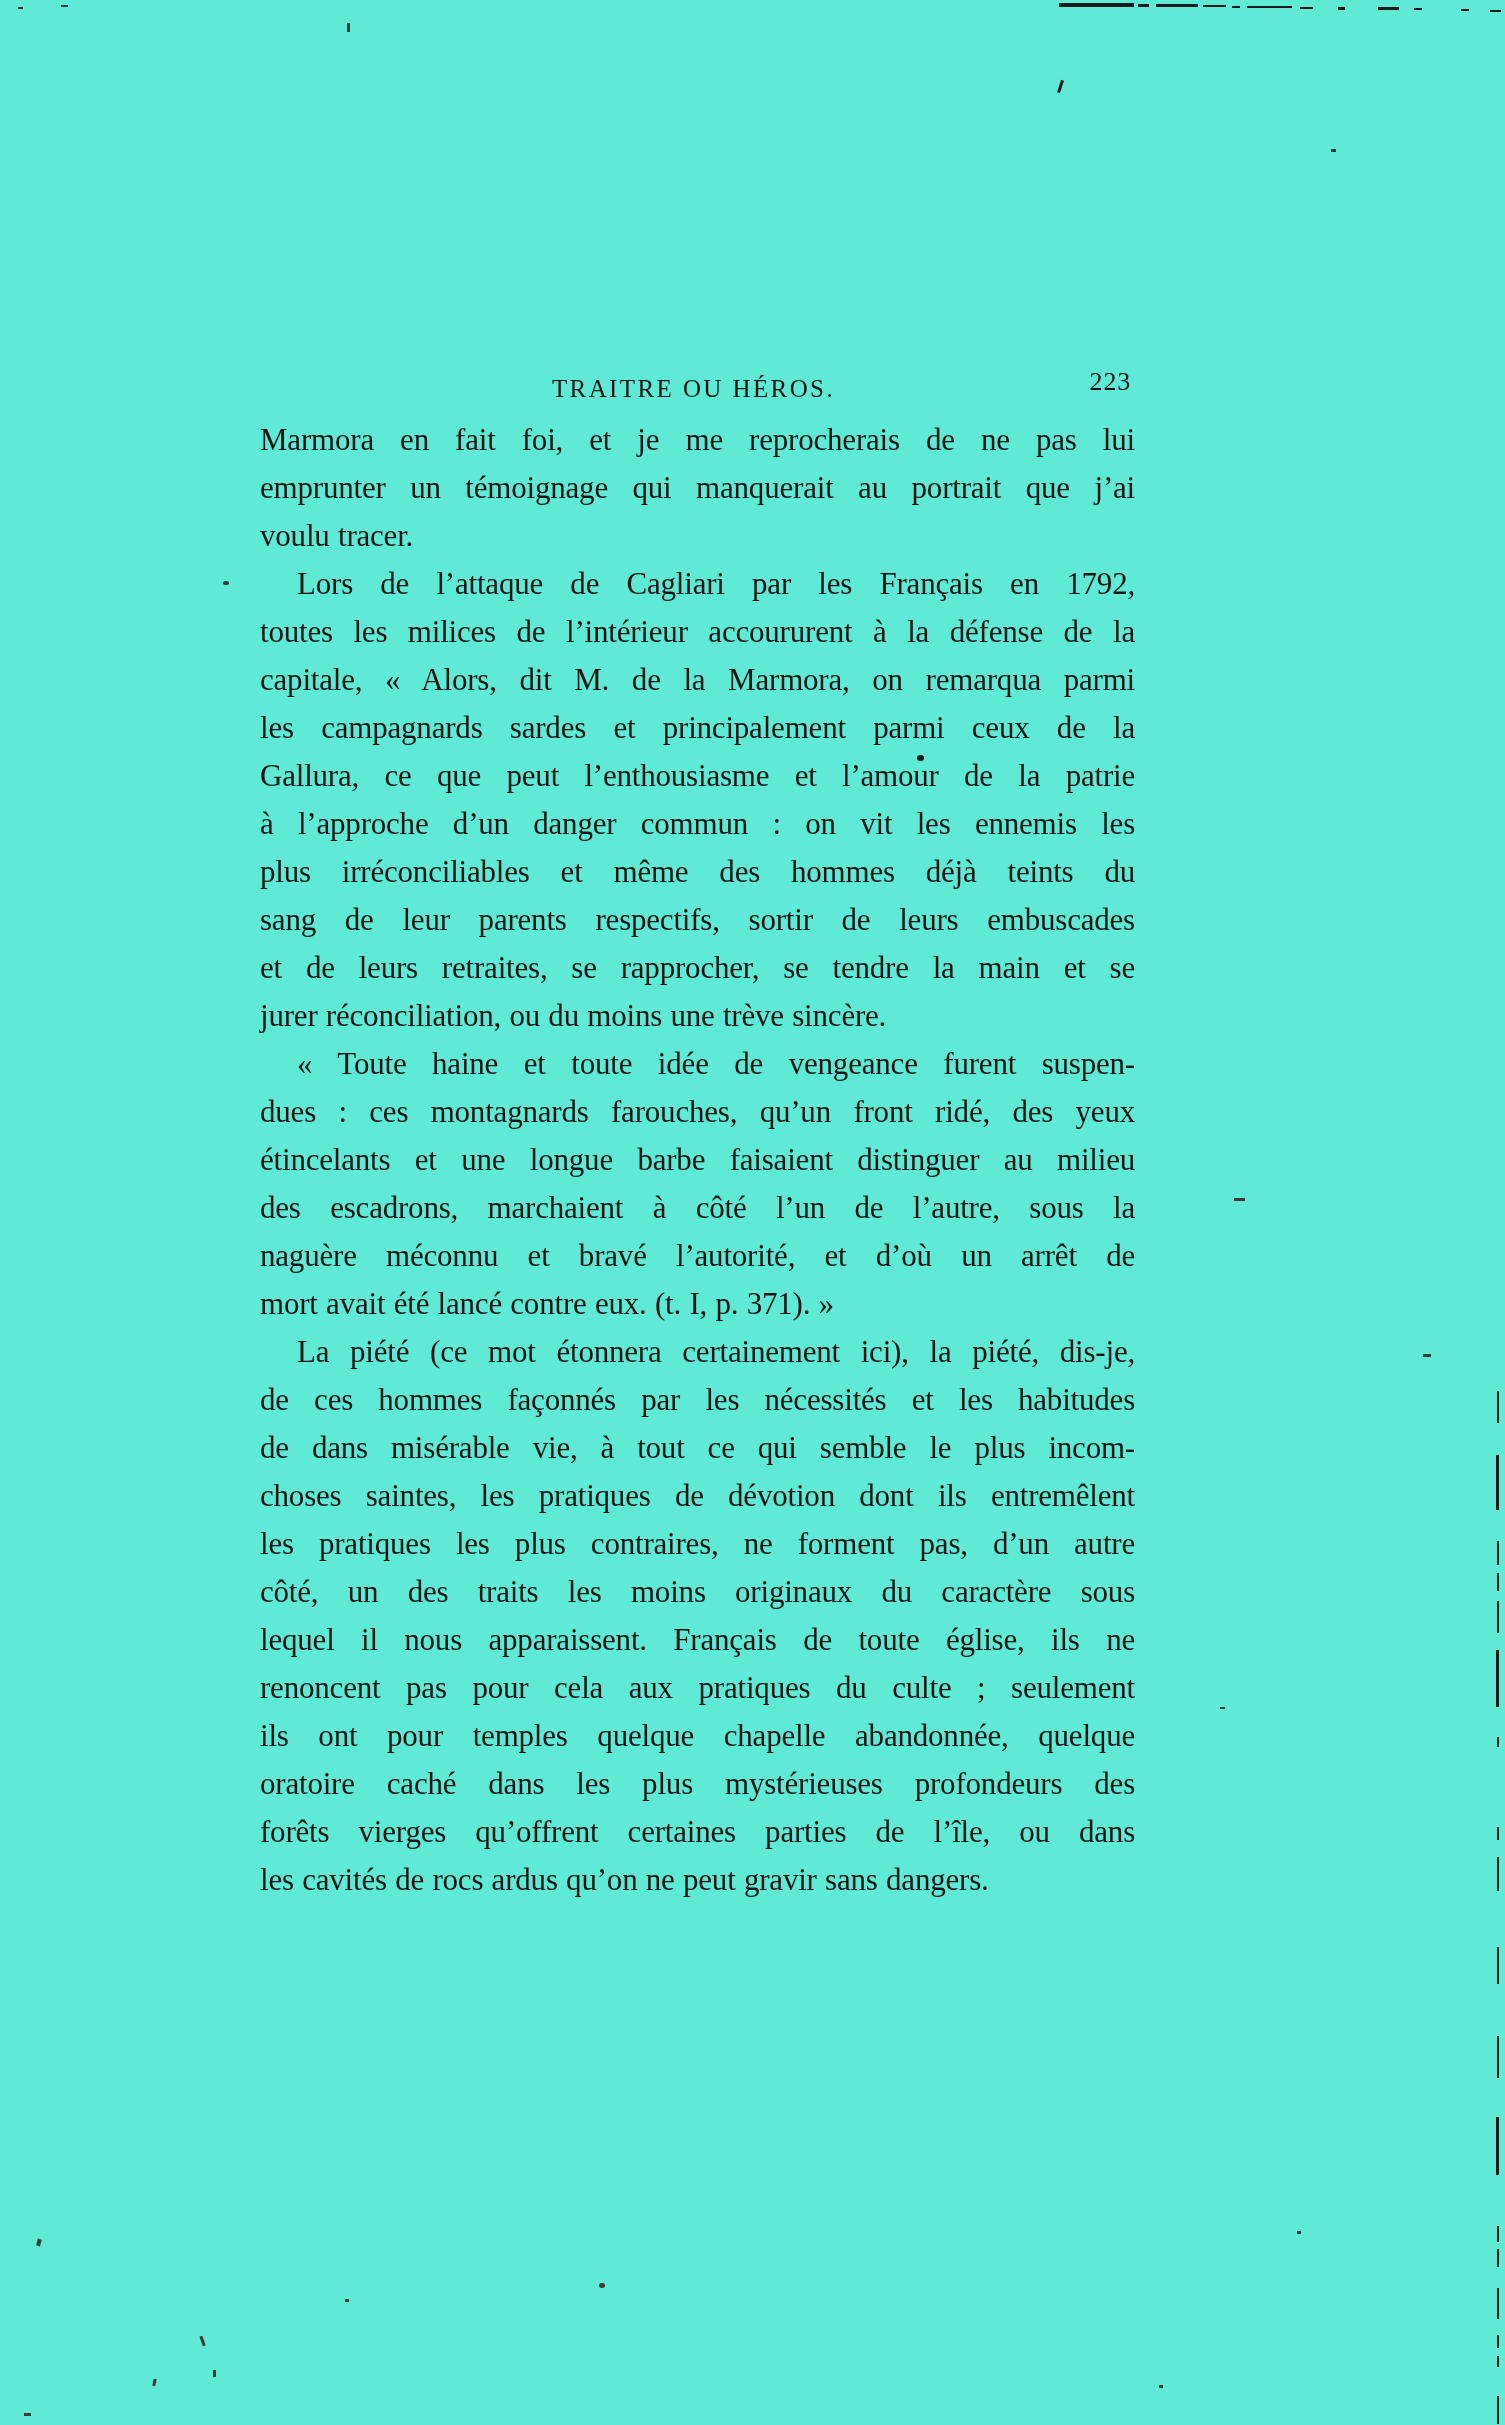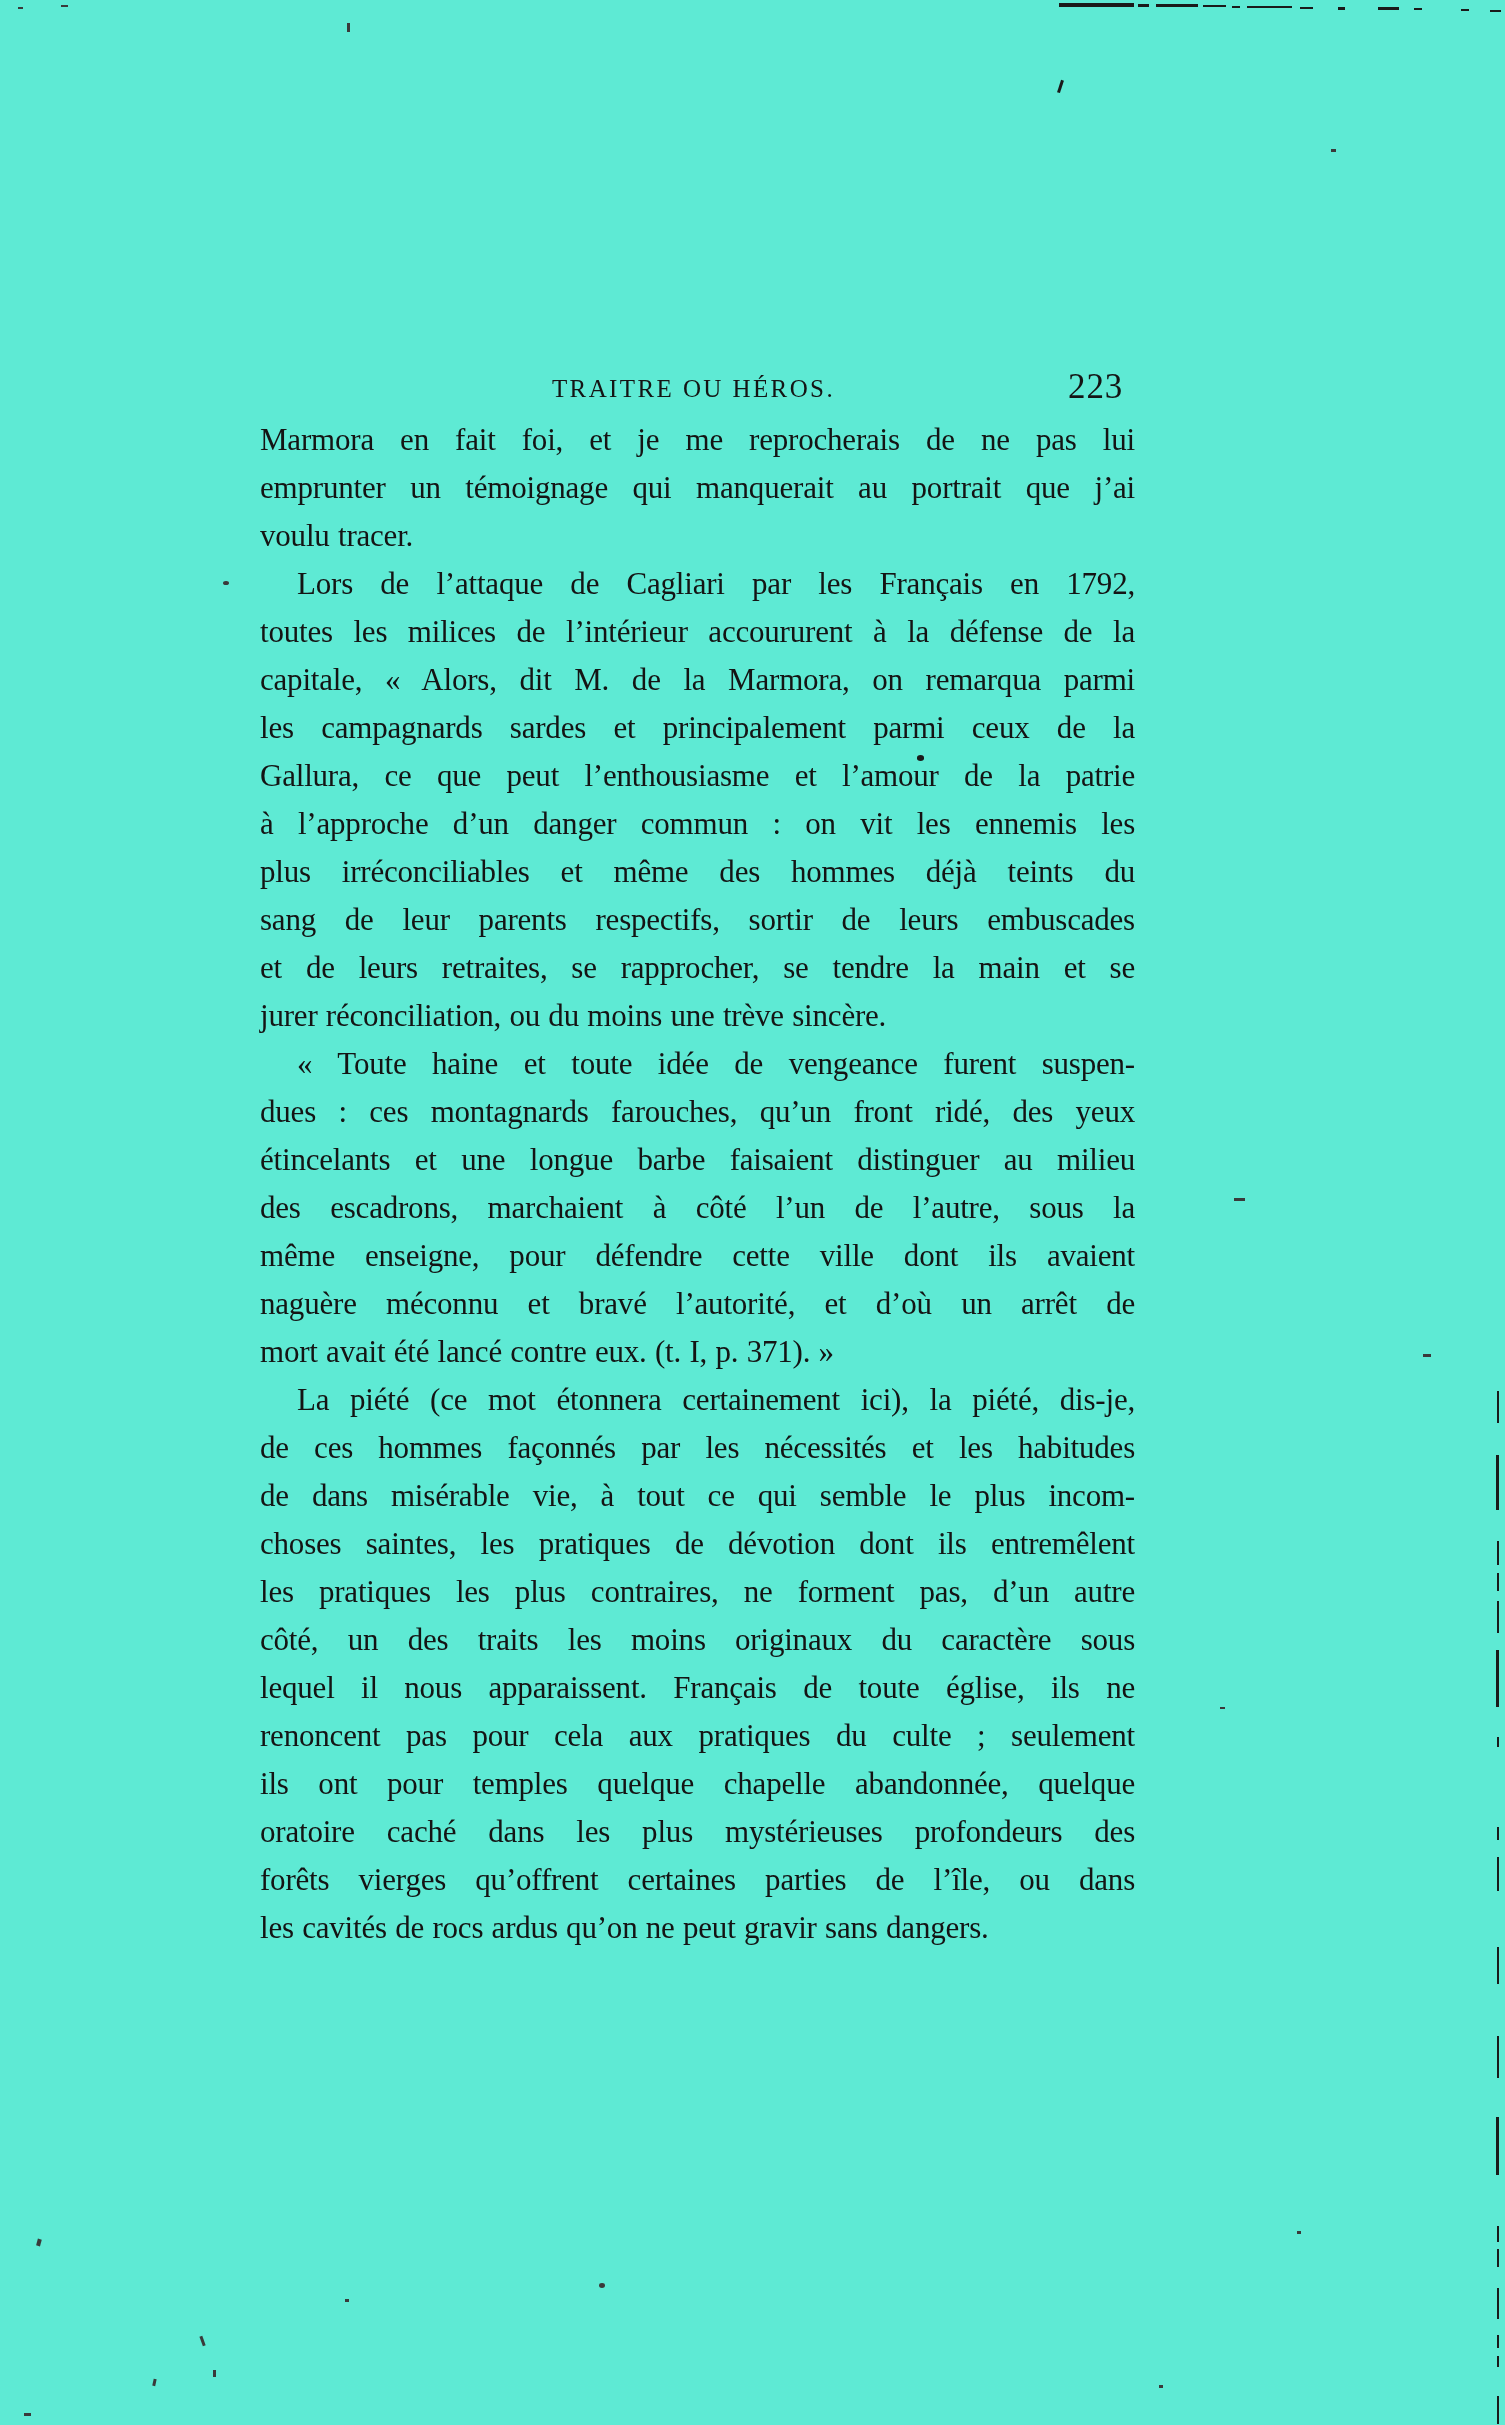--- a/index.html
+++ b/index.html
@@ -14,22 +14,22 @@
   
   #header-row{position:absolute;left:256px;top:367px;width:875px;height:50px;}
   #running-title{
     position:absolute;left:0;top:8px;width:100%;
     text-align:center;
     font-size:25px;letter-spacing:2.4px;
     font-weight:normal;
     -webkit-font-smoothing:antialiased;
   }
   #page-number{
-    position:absolute;right:8px;top:0;
-    font-size:35px;letter-spacing:0.8px;
+    position:absolute;right:0;top:0;
+    font-size:26px;letter-spacing:0.8px;
   }
   
   #text-block{
     position:absolute;left:260px;top:416px;width:875px;
     font-size:31px;line-height:48px;letter-spacing:-0.2px;
     word-spacing:0.8px;
   }
   .ln{white-space:normal;}
   .ln.j{text-align:justify;text-align-last:justify;}
   .ln.i{text-indent:37px;}
@@ -59,21 +59,20 @@
     <div class="ln j">Gallura, ce que peut l’enthousiasme et l’amour de la patrie</div>
     <div class="ln j">à l’approche d’un danger commun : on vit les ennemis les</div>
     <div class="ln j">plus irréconciliables et même des hommes déjà teints du</div>
     <div class="ln j">sang de leur parents respectifs, sortir de leurs embuscades</div>
     <div class="ln j">et de leurs retraites, se rapprocher, se tendre la main et se</div>
     <div class="ln l">jurer réconciliation, ou du moins une trève sincère.</div>
     <div class="ln j i">« Toute haine et toute idée de vengeance furent suspen-</div>
     <div class="ln j">dues : ces montagnards farouches, qu’un front ridé, des yeux</div>
     <div class="ln j">étincelants et une longue barbe faisaient distinguer au milieu</div>
     <div class="ln j">des escadrons, marchaient à côté l’un de l’autre, sous la</div>
-    <div class="ln j">même enseigne, pour défendre cette ville dont ils avaient</div>
     <div class="ln j">naguère méconnu et bravé l’autorité, et d’où un arrêt de</div>
     <div class="ln l">mort avait été lancé contre eux. (t. I, p. 371). »</div>
     <div class="ln j i">La piété (ce mot étonnera certainement ici), la piété, dis-je,</div>
     <div class="ln j">de ces hommes façonnés par les nécessités et les habitudes</div>
     <div class="ln j">de dans misérable vie, à tout ce qui semble le plus incom-</div>
     <div class="ln j">choses saintes, les pratiques de dévotion dont ils entremêlent</div>
     <div class="ln j">les pratiques les plus contraires, ne forment pas, d’un autre</div>
     <div class="ln j">côté, un des traits les moins originaux du caractère sous</div>
     <div class="ln j">lequel il nous apparaissent. Français de toute église, ils ne</div>
     <div class="ln j">renoncent pas pour cela aux pratiques du culte ; seulement</div>

